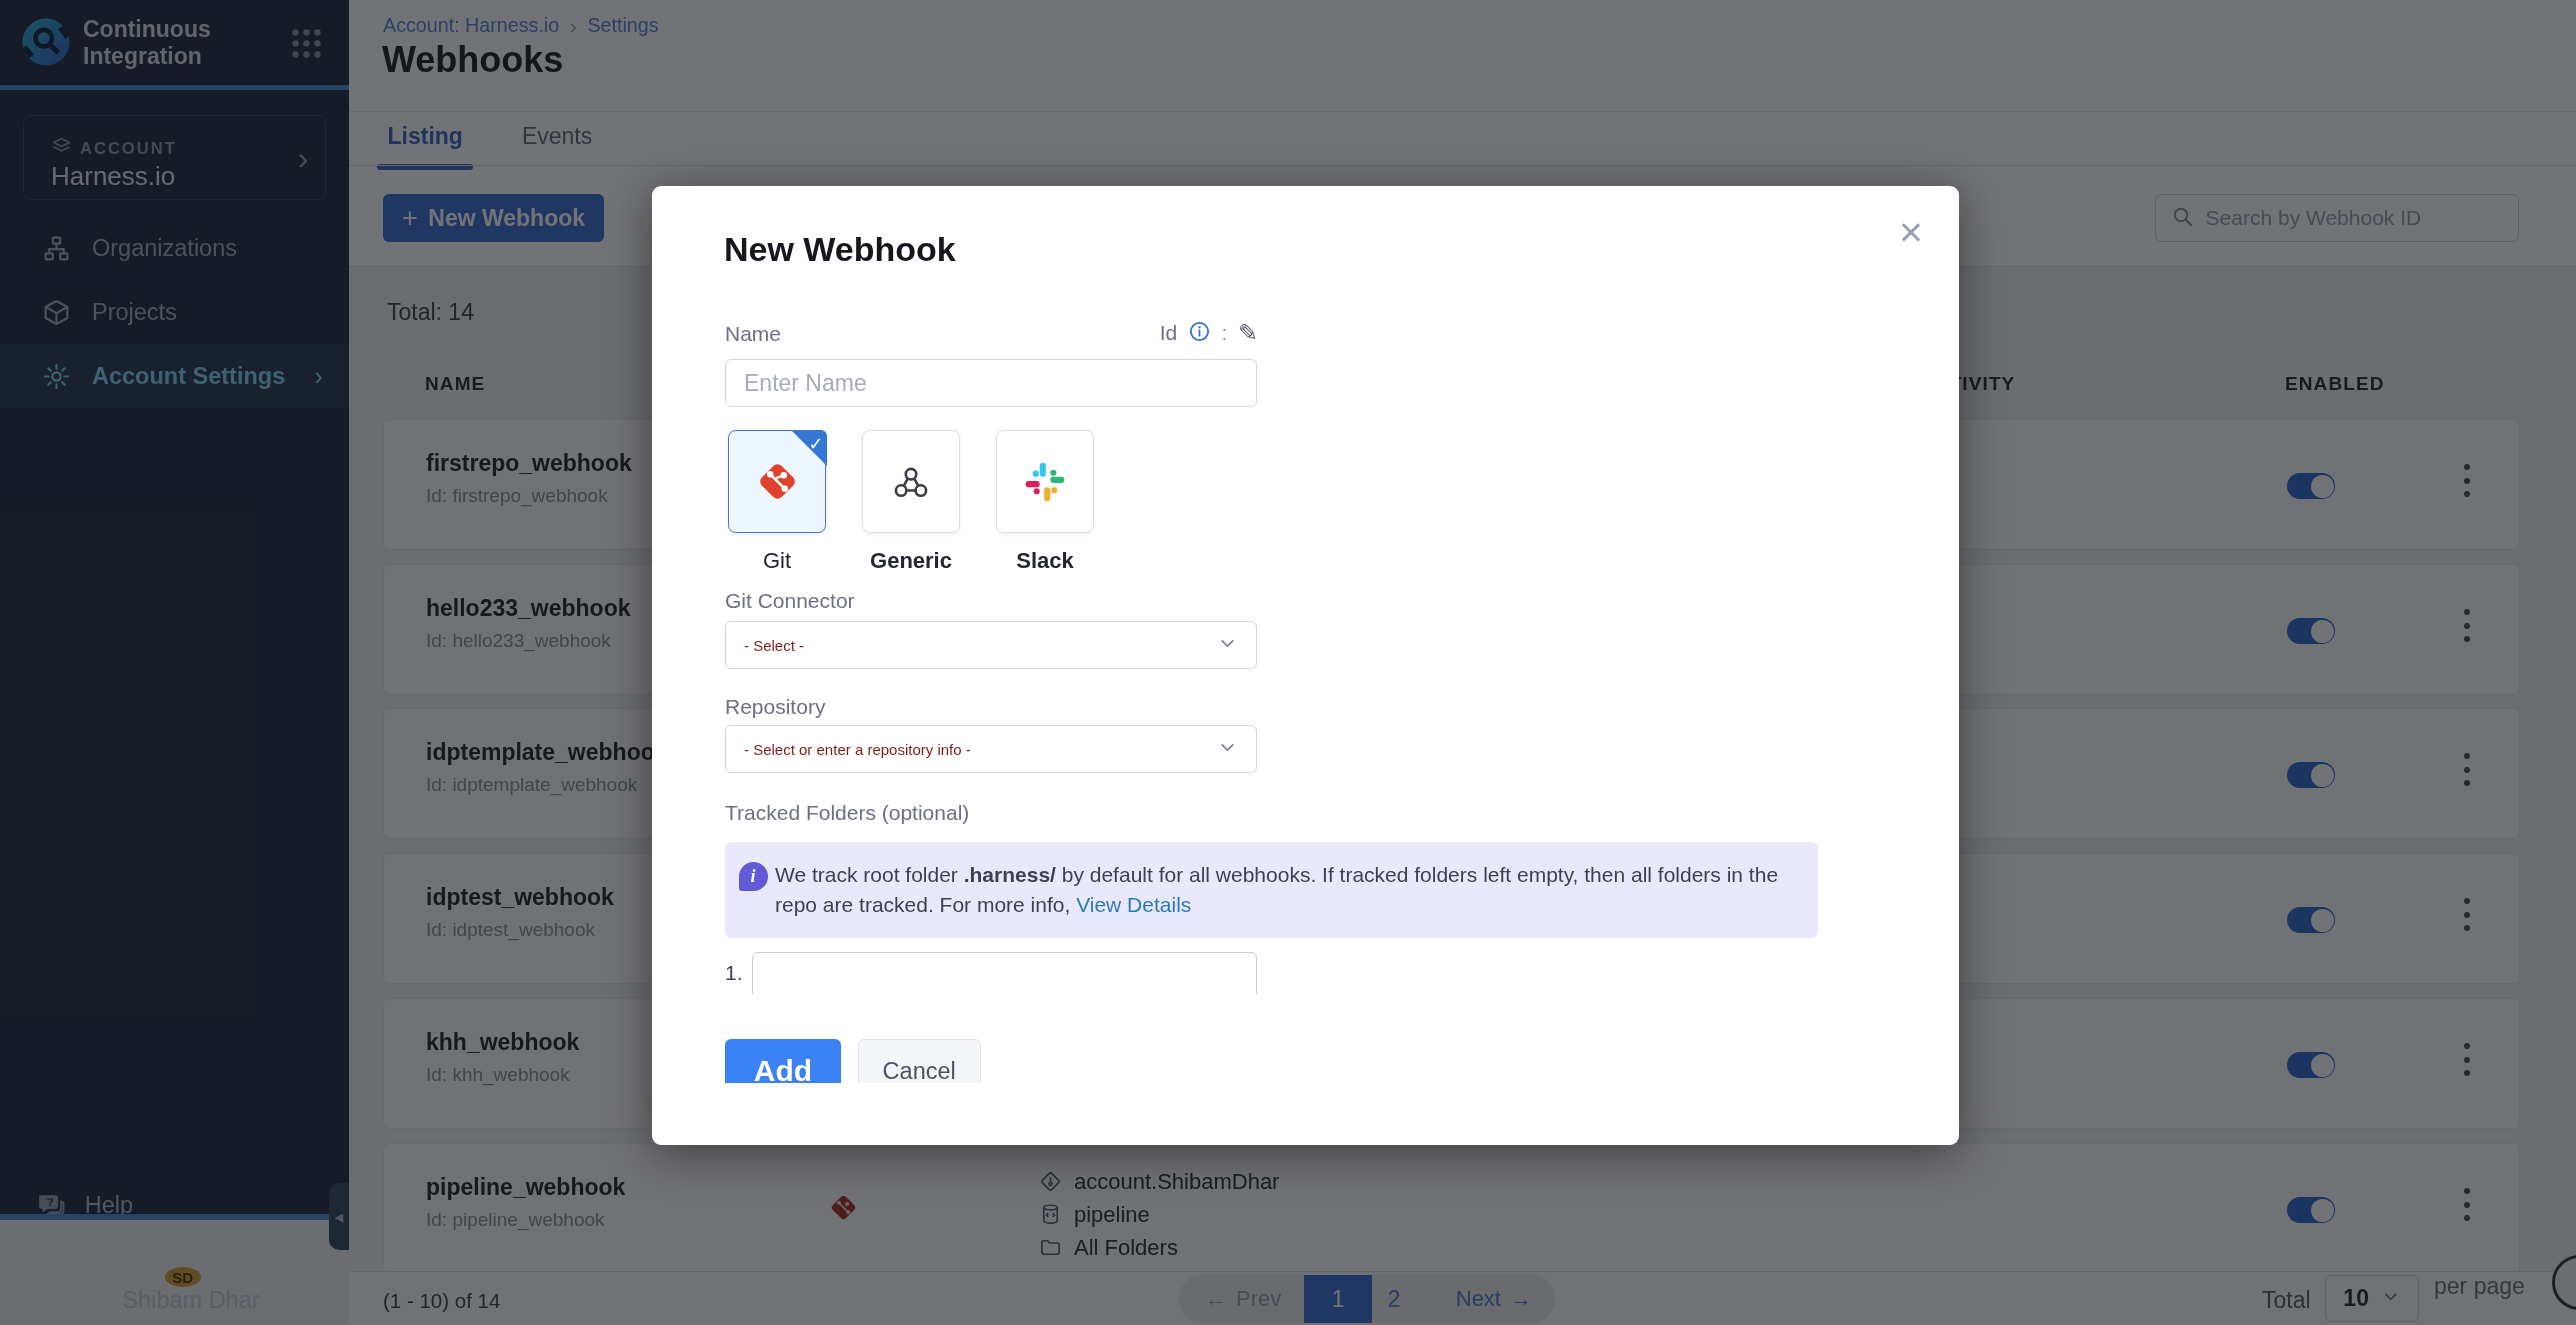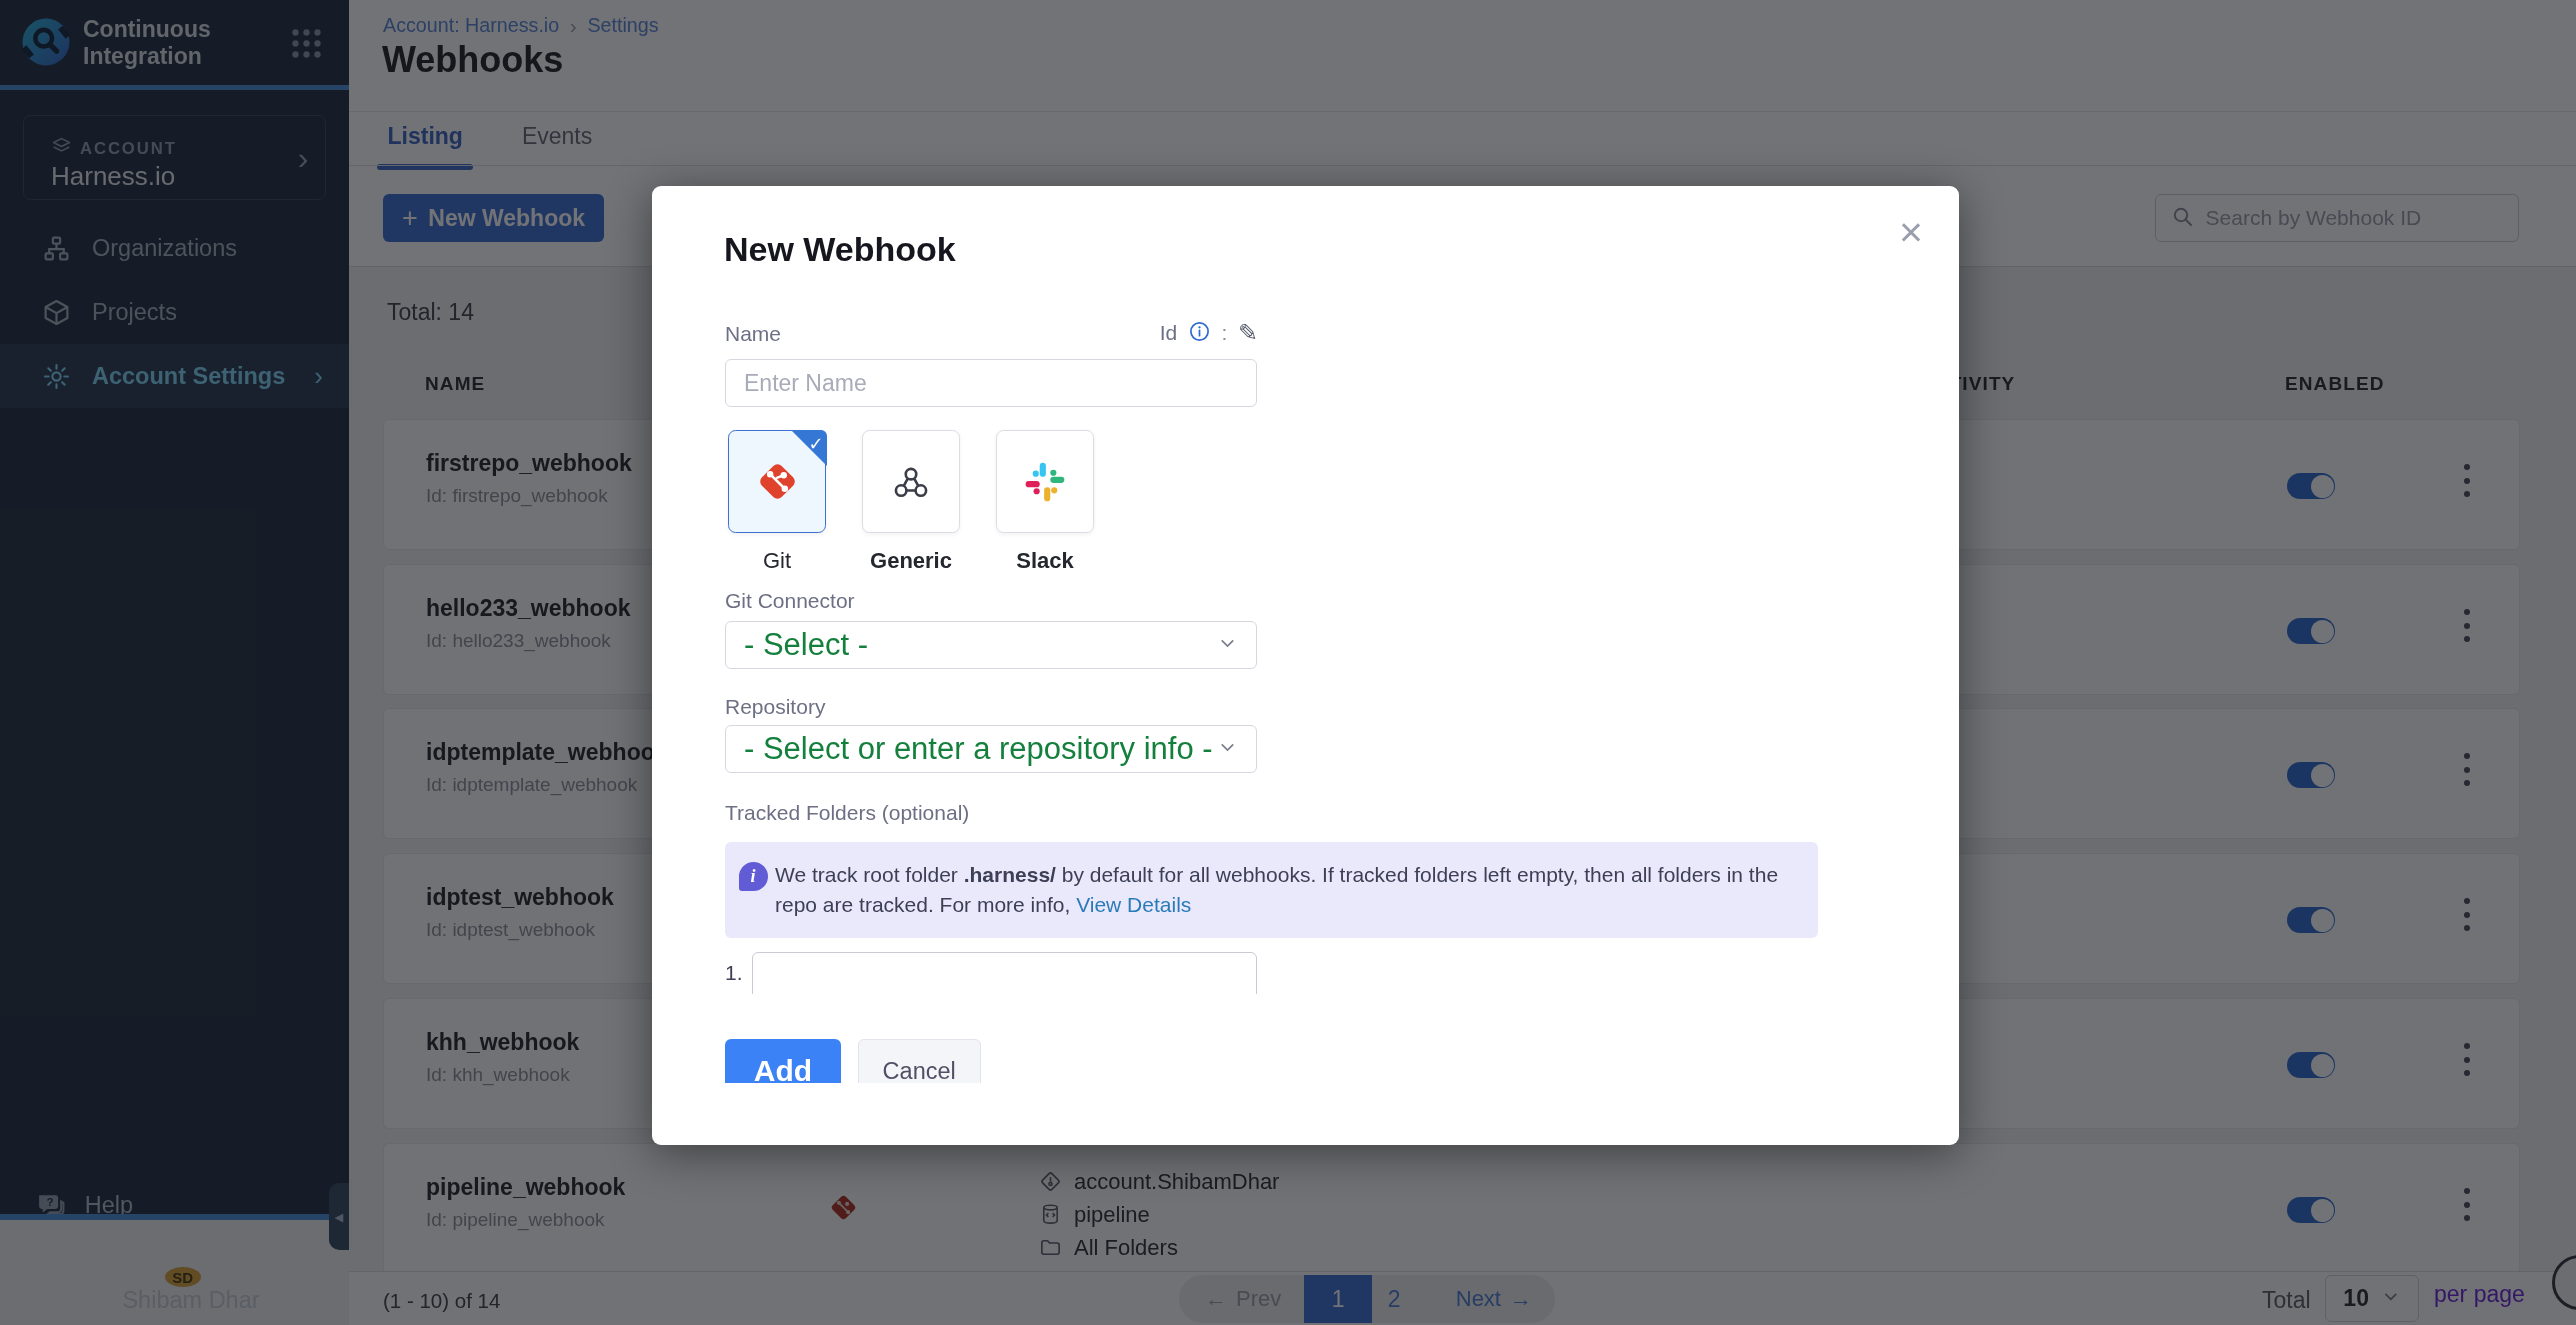--- a/index.html
+++ b/index.html
@@ -77,21 +77,21 @@
   .footer { position: absolute; left: 0; bottom: 0; width: 100%; height: 55px; background: #fbfcfd; border-top: 0.8px solid #d9dbe1; }
   .range-label { position: absolute; left: 34px; top: 16.7px; font-size: 20.5px; color: #42454e; }
   .pager { position: absolute; left: 830px; top: 3px; width: 376px; height: 48px; background: #e9ebef; border-radius: 24px; display: flex; align-items: center; overflow: hidden; }
   .pager .prev { display: flex; gap: 9px; align-items: center; padding: 0 23px 0 26px; font-size: 22px; color: #9ba0ab; cursor: default; }
   .pager .page { width: 44px; text-align: center; font-size: 23px; color: #4f7fd4; cursor: pointer; }
   .pager .page.active { width: 68px; height: 48px; line-height: 48px; background: #3d70d2; color: #fff; }
   .pager .next { display: flex; gap: 9px; align-items: center; padding: 0 23px 0 19.7px; font-size: 22px; color: #4f7fd4; cursor: pointer; margin-left: auto; }
   .show-label { position: absolute; left: 1913px; top: 15px; font-size: 23px; color: #5c6069; }
   .pagesize-select { position: absolute; left: 1976px; top: 3px; width: 94px; height: 47px; border: 0.8px solid #d0d3db; border-radius: 6px; background: #fbfcfd; display: flex; align-items: center; justify-content: center; gap: 12px; cursor: pointer; }
   .pagesize-select .val { font-size: 23px; font-weight: 700; color: #2b2e35; }
-  .perpage-label { position: absolute; left: 2085px; top: 9px; font-size: 23px; color: #6d28d9; }
+  .perpage-label { position: absolute; left: 2085px; top: 1px; font-size: 23px; color: #737373; }
   .float-circle { position: absolute; left: 2552px; top: 1255px; width: 55px; height: 55px; border-radius: 50%; border: 3.8px solid #33363e; background: #eef0f3; z-index: 12; }
 
   
   .backdrop { position: absolute; inset: 0; background: rgba(12, 14, 19, 0.58); z-index: 50; }
   .modal { position: absolute; left: 652px; top: 186px; width: 1307px; height: 959px; background: #fff; border-radius: 9px; box-shadow: 0 7.6px 45px rgba(0,0,0,0.45); z-index: 100; overflow: hidden; }
   .modal-close { position: absolute; right: 36px; top: 26px; font-size: 41px; font-weight: 300; color: #9a9eae; line-height: 41px; cursor: pointer; }
   .modal-title { position: absolute; left: 72px; top: 44px; font-size: 34px; font-weight: 700; color: #16161f; }
   .field-label { position: absolute; left: 73px; font-size: 21px; color: #6d6f85; }
   .lbl-name { top: 136px; }
   .id-row { position: absolute; top: 133px; left: 470px; width: 136px; display: flex; align-items: center; justify-content: flex-end; gap: 10.6px; }
@@ -103,21 +103,21 @@
   .type-cards { position: absolute; left: 76px; top: 244px; display: flex; gap: 36px; }
   .type-card { position: relative; width: 98px; height: 103px; border: 1.5px solid #dcdde4; border-radius: 7.6px; background: #fff; box-shadow: 0 1.5px 4.5px rgba(40,41,61,0.06); display: flex; align-items: center; justify-content: center; cursor: pointer; }
   .type-card.selected { border-color: #3d70d2; background: #eef7fe; }
   .corner-check { position: absolute; top: -1.5px; right: -1.5px; width: 0; height: 0; border-top: 36px solid #3577d4; border-left: 36px solid transparent; border-radius: 0 6px 0 0; }
   .corner-check span { position: absolute; top: -33px; right: 3px; color: #fff; font-size: 18px; }
   .type-labels { position: absolute; left: 76px; top: 362px; display: flex; }
   .type-label { width: 98px; text-align: center; font-size: 22px; color: #25272f; }
   .type-label + .type-label { margin-left: 36px; font-weight: bold; }
   .lbl-connector { top: 403px; }
   .select-box { position: absolute; left: 73px; width: 532px; height: 48px; border: 0.8px solid #d5d7e0; border-radius: 6px; display: flex; align-items: center; justify-content: space-between; padding: 0 18px; cursor: pointer; background: #fff; }
-  .select-box .sel-text { font-size: 31px; color: #15803d; }
+  .select-box .sel-text { font-size: 15px; color: #7f1d1d; }
   .sel-connector { top: 435px; }
   .lbl-repository { top: 509px; }
   .sel-repository { top: 539px; }
   .lbl-tracked { top: 615px; }
   .info-banner { position: absolute; left: 73px; top: 656px; width: 1093px; min-height: 77px; background: #e9e9fb; border-radius: 6px; padding: 18px 27px 18px 50px; }
   .banner-icon { position: absolute; left: 13.6px; top: 19.7px; width: 29px; height: 29px; border-radius: 50% 50% 50% 3px; background: #615cd6; color: #fff; font-size: 18px; font-weight: 700; font-style: italic; display: flex; align-items: center; justify-content: center; font-family: "Liberation Serif", serif; }
   .banner-text { font-size: 21px; line-height: 30px; color: #3d3f55; }
   .banner-text b { font-weight: 700; }
   .banner-link { color: #2b7bb9; cursor: pointer; }
   .folder-row { position: absolute; left: 73px; top: 764px; width: 535px; height: 44px; overflow: hidden; }

